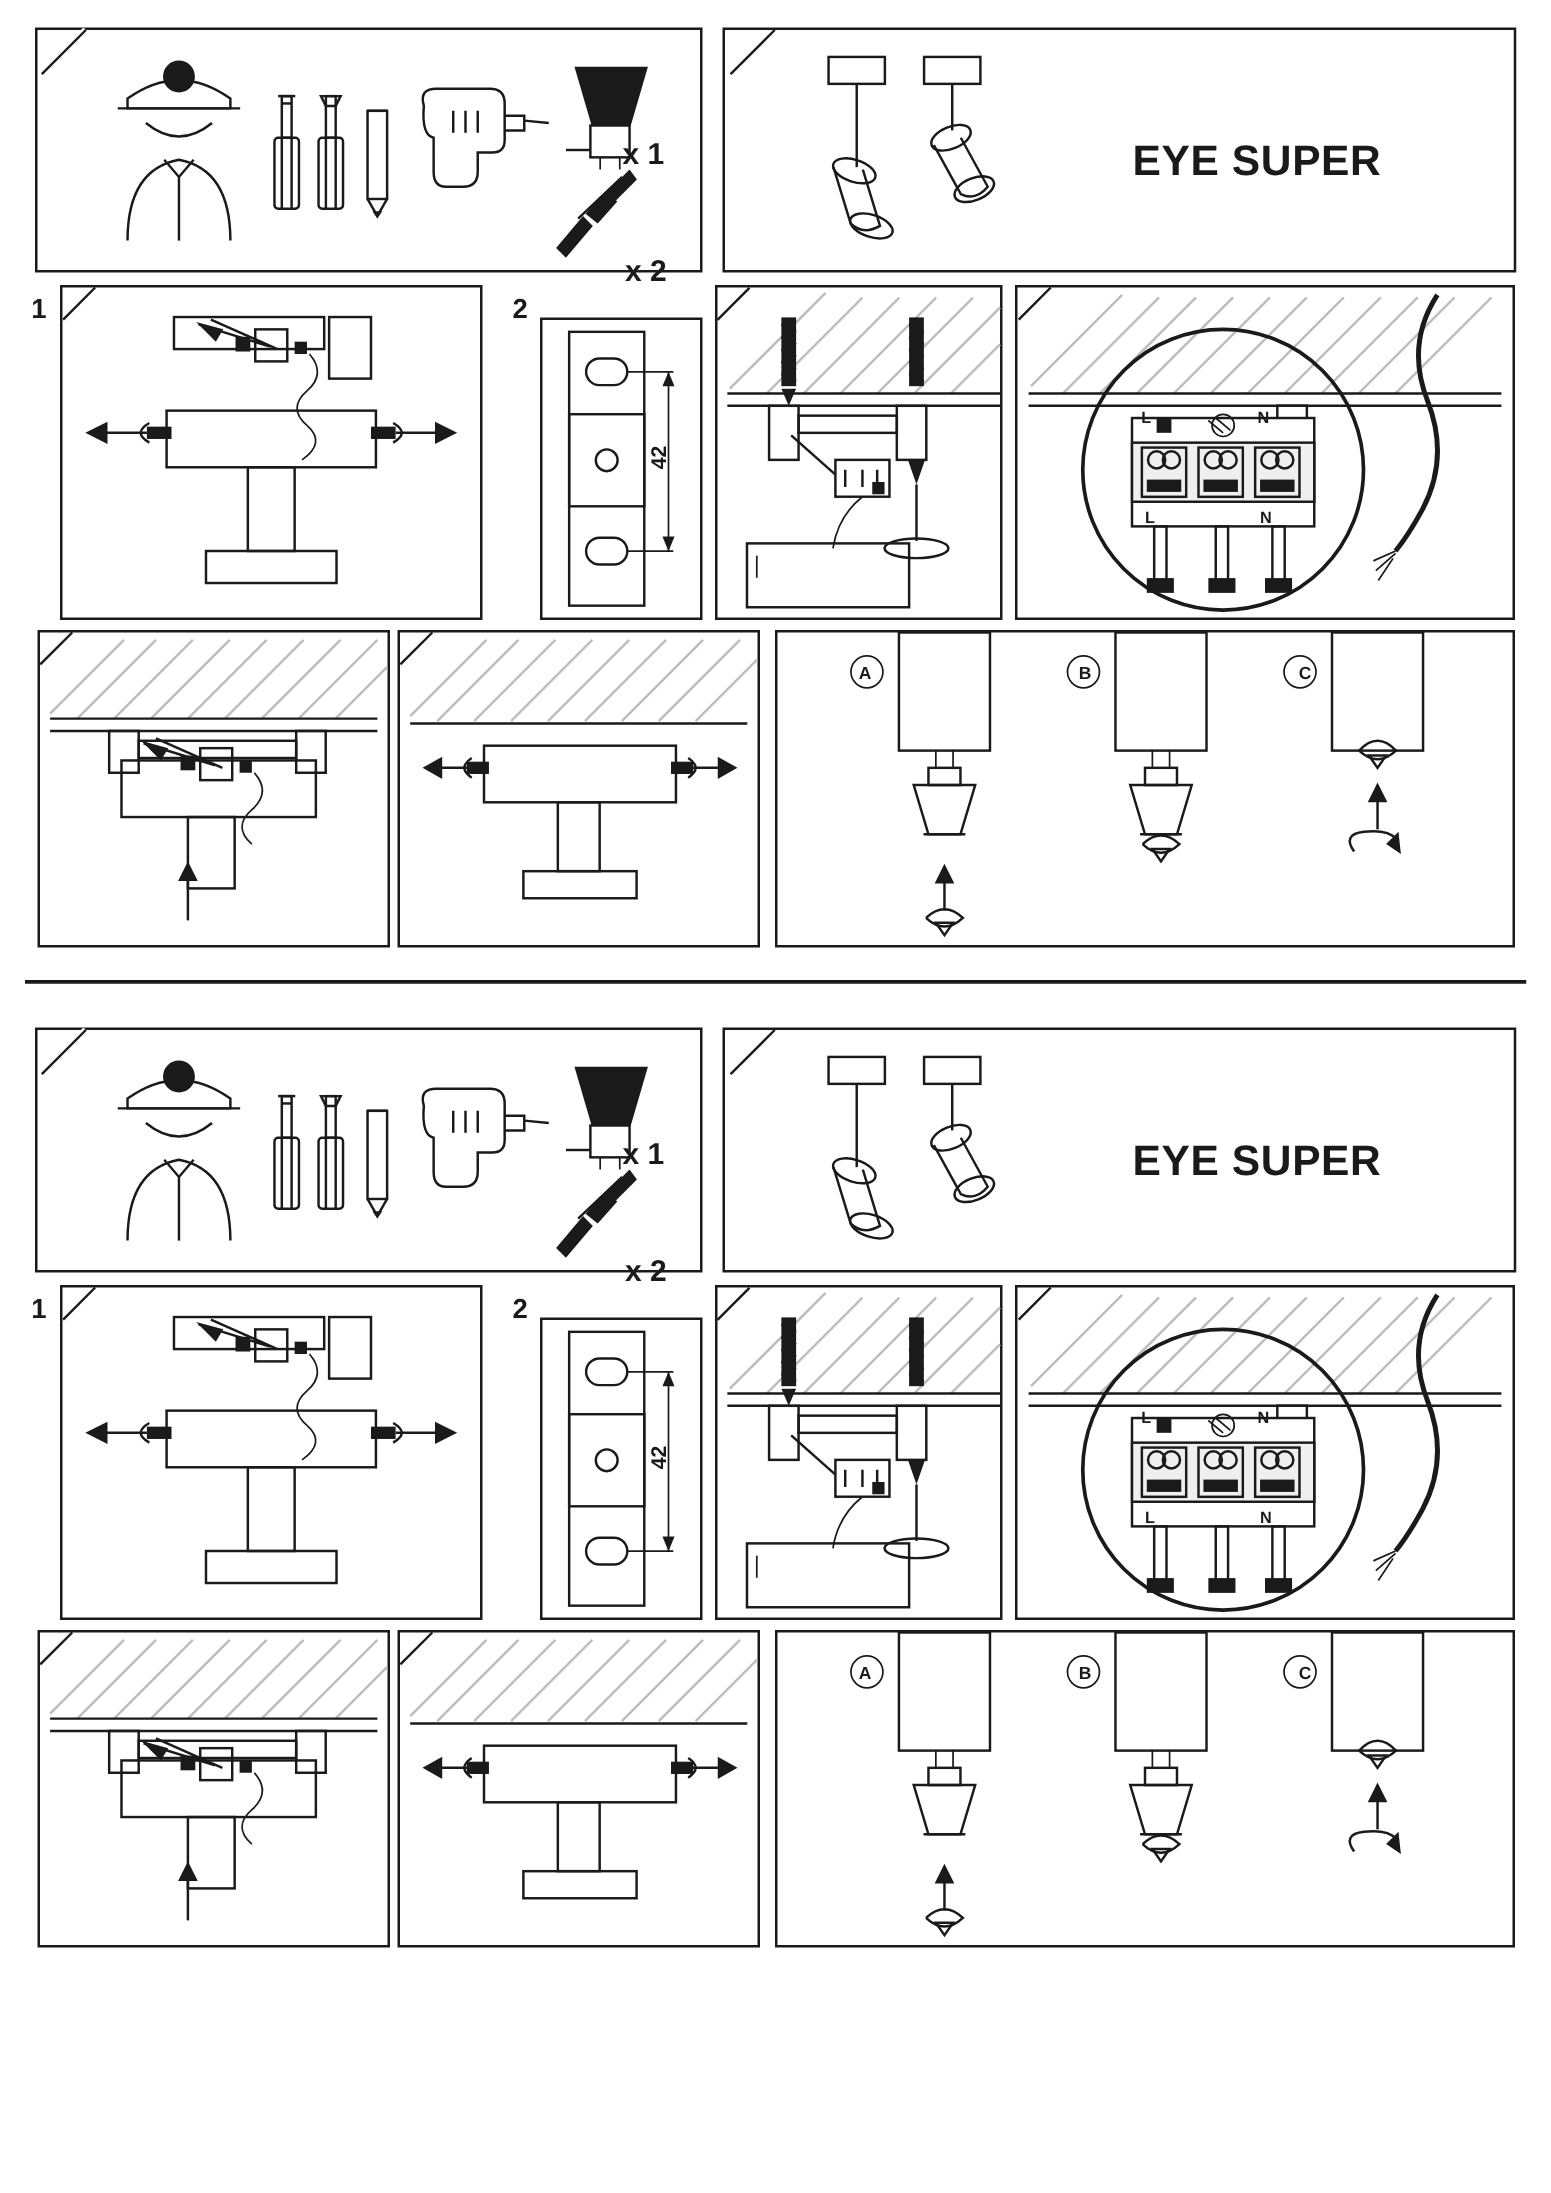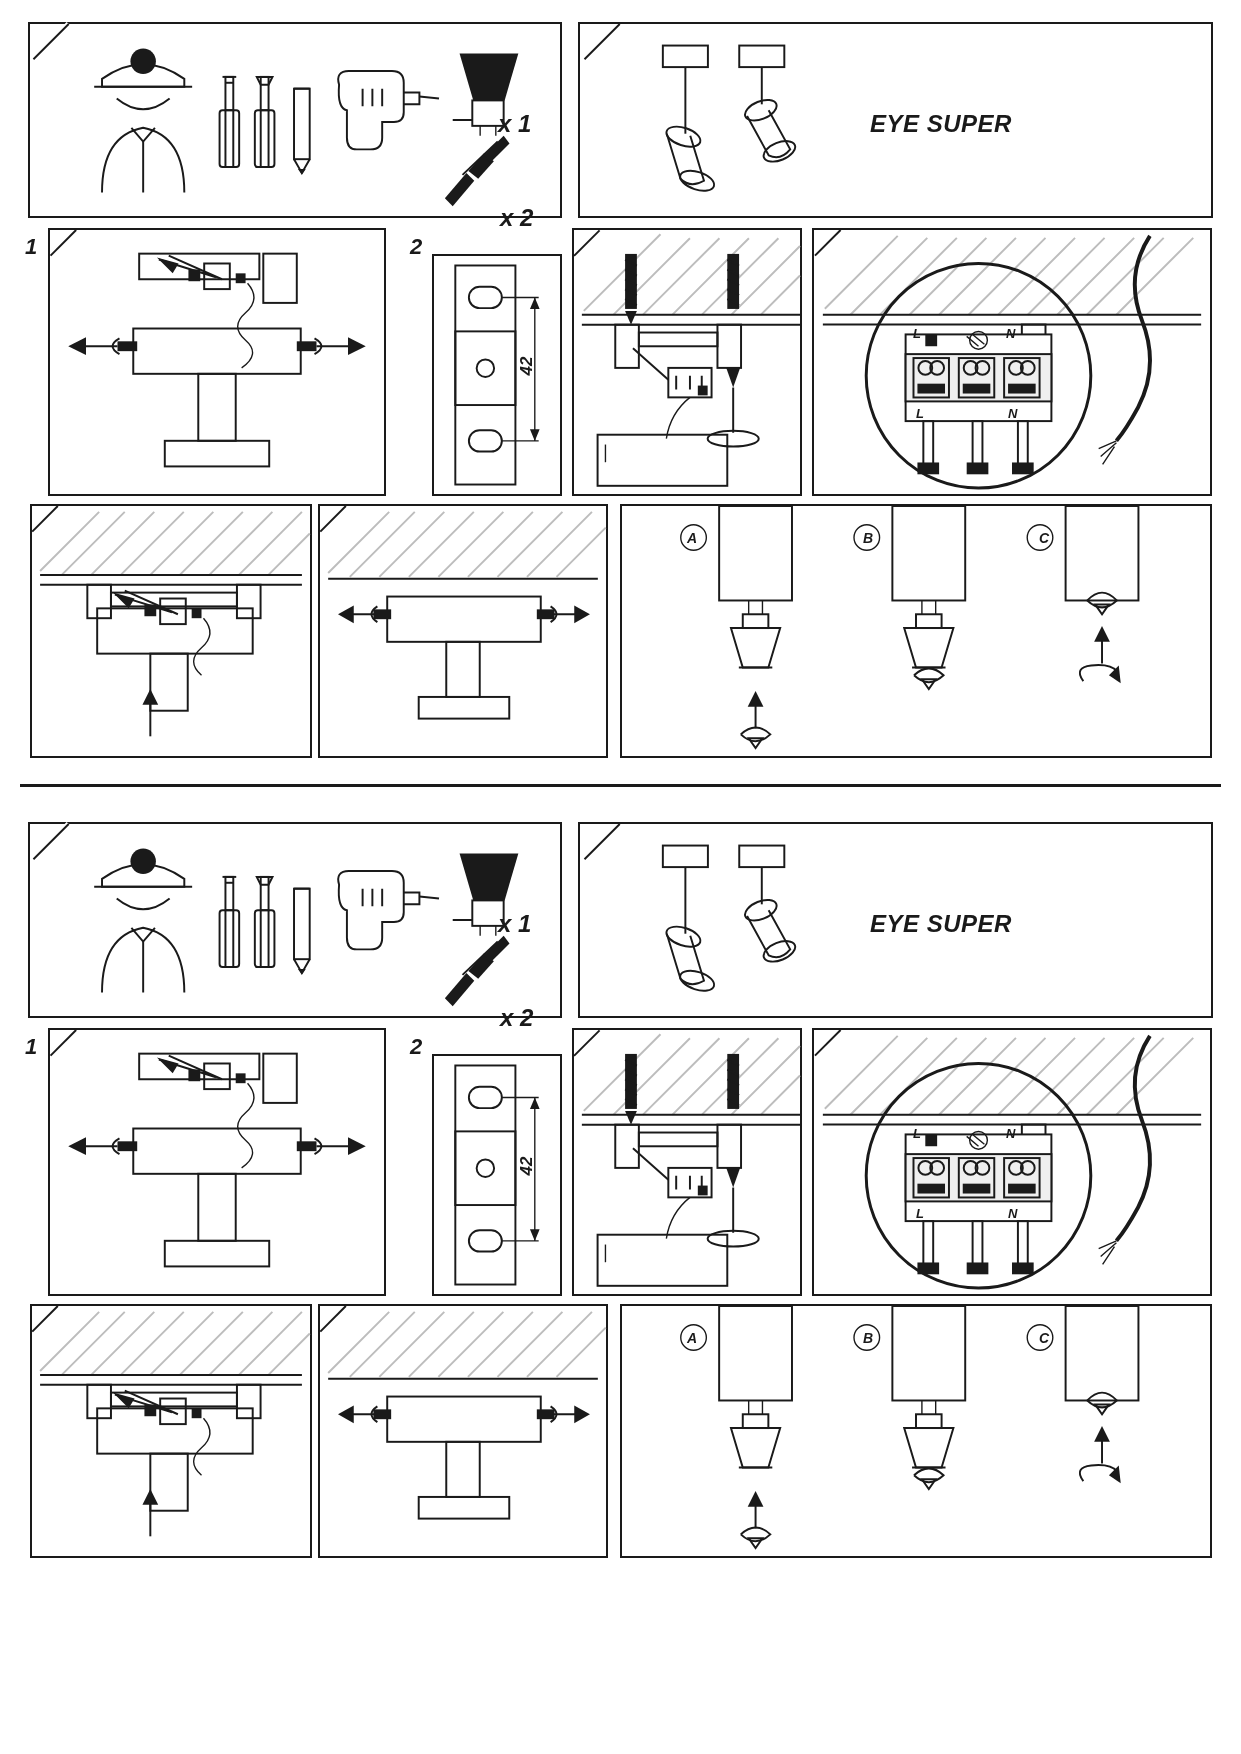--- a/index.html
+++ b/index.html
@@ -1,22 +1,22 @@
 <!DOCTYPE html>
 <html><head>
 <meta charset="utf-8">
 <style>
   html,body{margin:0;padding:0;background:#ffffff;}
   body{width:1241px;height:1754px;font-family:"Liberation Sans",sans-serif;color:#1a1a1a;}
-  .page{position:relative;width:1241px;height:1406px;font-style:italic;}
+  .page{position:relative;width:1241px;height:1406px;}
   .sheet{position:relative;width:1241px;height:862px;}
   .divider{position:absolute;left:20px;right:20px;height:3px;background:#1a1a1a;}
   .panel{position:absolute;border:2px solid #1a1a1a;background:#fff;box-sizing:border-box;}
   .num{position:absolute;font-weight:bold;font-size:22px;line-height:22px;}
-  .brand{position:absolute;font-weight:bold;font-size:24px;letter-spacing:.5px;}
+  .brand{position:absolute;font-weight:bold;font-size:34px;letter-spacing:.5px;margin-left:36px;}
   .cut{position:absolute;left:0;top:0;width:100%;height:100%;}
   svg{display:block;overflow:visible;}
   .st{fill:none;stroke:#1a1a1a;stroke-width:2;}
   .st1{fill:none;stroke:#1a1a1a;stroke-width:1.4;}
   .stf{fill:#1a1a1a;stroke:none;}
   .hatch{stroke:#bdbdbd;stroke-width:2;}
   .dim{font-size:17px;font-weight:bold;}
   .lbl{font-size:13px;font-weight:bold;}
   .xq{position:absolute;font-size:24px;font-weight:600;}
   .abc{font-size:14px;font-weight:bold;}

